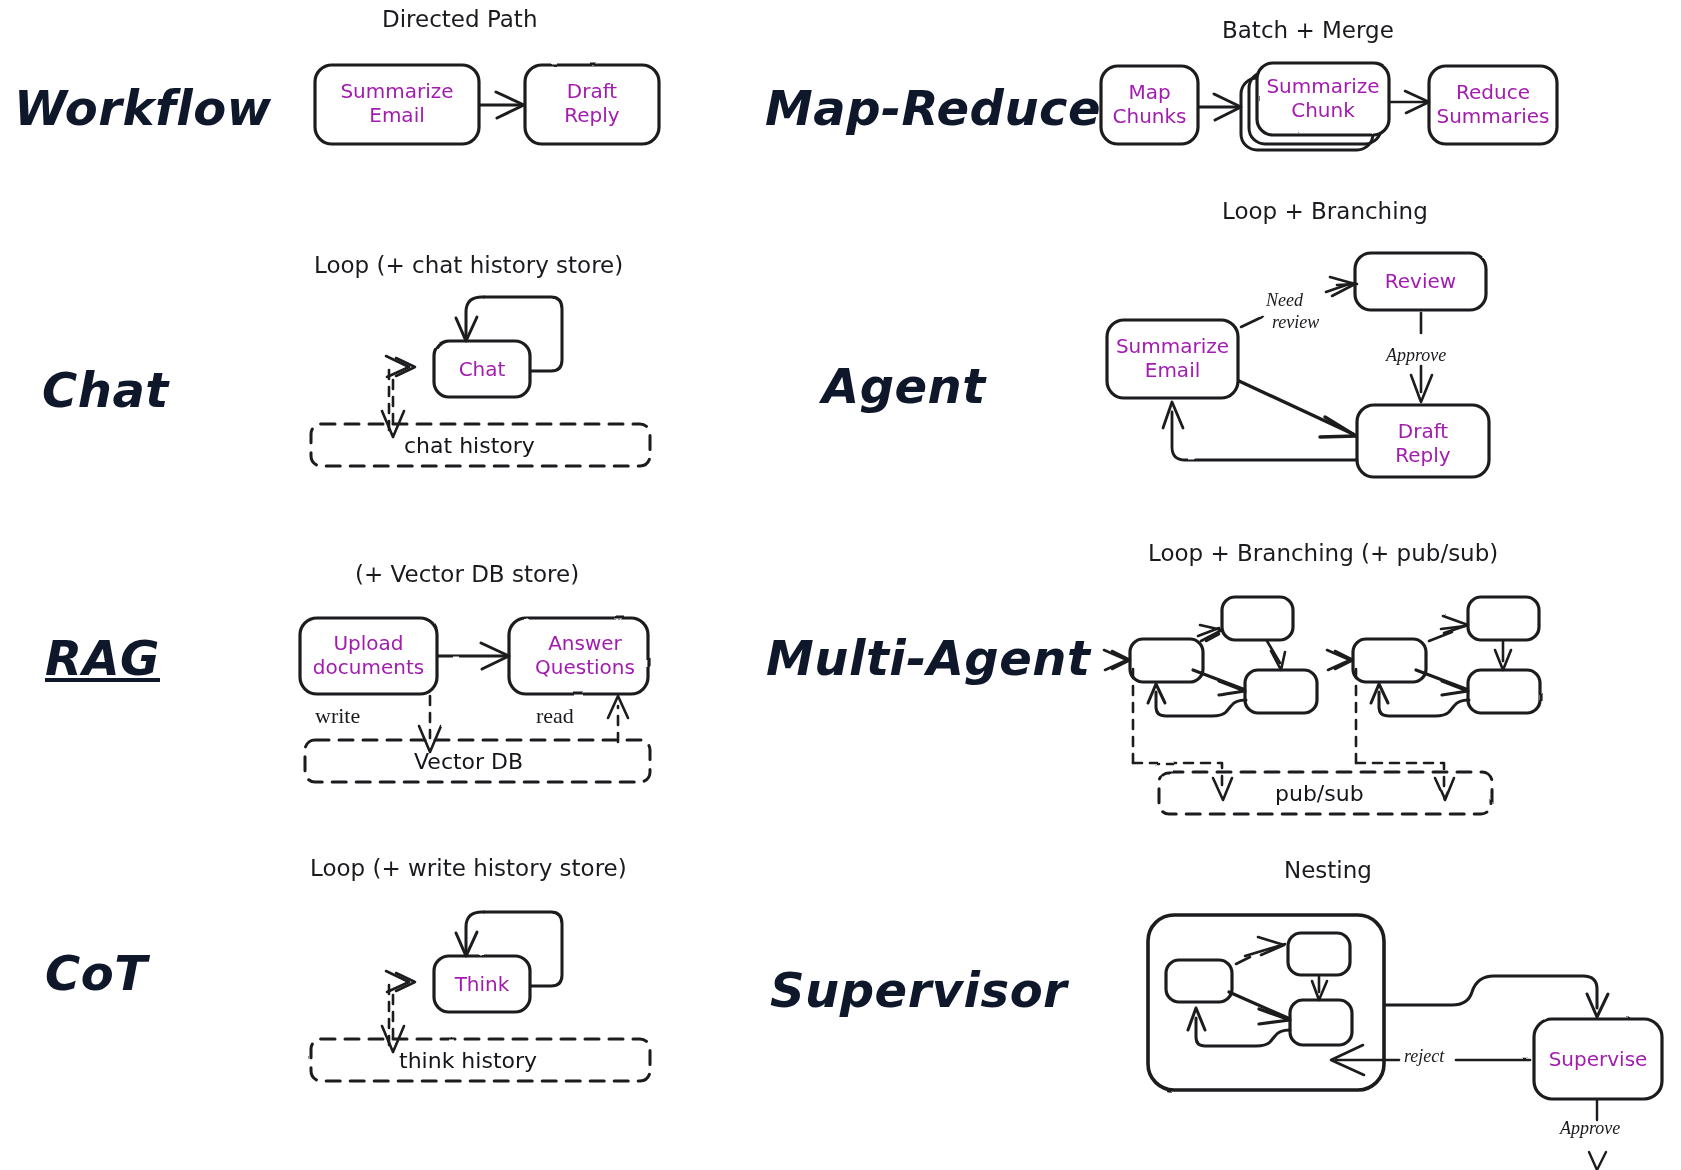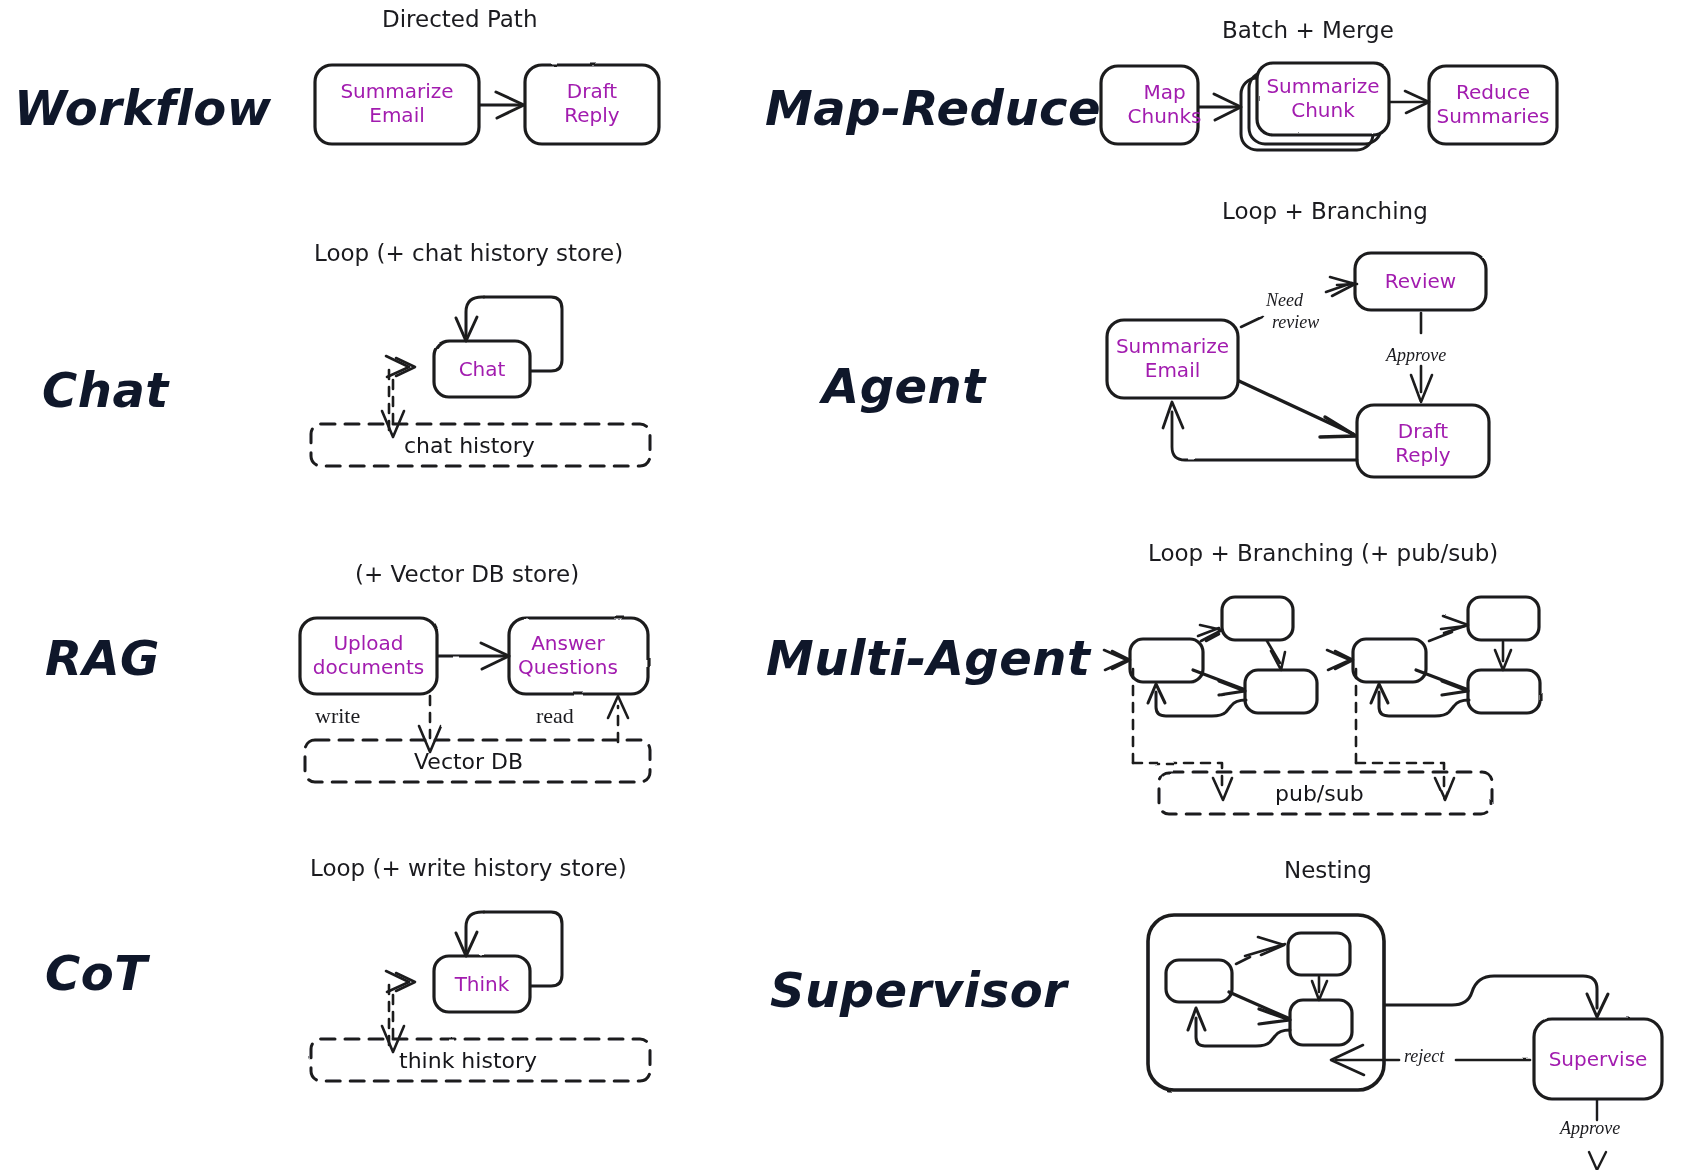--- a/index.html
+++ b/index.html
@@ -338,58 +338,58 @@
       <g stroke-width="2.4">
         <path d="M1597 1100 L 1597 1120"></path>
         <path d="M1589 1152 L 1597 1170 L 1606 1152"></path>
       </g>
 
     </g>
   </svg>
 
   <div class="rowlabel" style="left:14px;  top:80px;">Workflow</div>
   <div class="rowlabel" style="left:42px;  top:362px;">Chat</div>
-  <div class="rowlabel" style="left:45px;  top:630px;">RAG</div>
+  <div class="rowlabel" style="left:45px;  top:630px;text-decoration:underline;">RAG</div>
   <div class="rowlabel" style="left:45px;  top:945px;">CoT</div>
 
   <div class="rowlabel" style="left:765px; top:80px;">Map-Reduce</div>
   <div class="rowlabel" style="left:822px; top:358px;">Agent</div>
   <div class="rowlabel" style="left:770px; top:962px;">Supervisor</div>
   <div class="rowlabel" style="left:766px; top:630px;">Multi-Agent</div>
 
   <div class="caption" style="left:382px;  top:6px;">Directed Path</div>
   <div class="caption" style="left:1222px; top:17px;">Batch + Merge</div>
-  <div class="caption" style="left:314px;  top:240px;">Loop (+ chat history store)</div>
+  <div class="caption" style="left:314px;  top:252px;">Loop (+ chat history store)</div>
   <div class="caption" style="left:1222px; top:198px;">Loop + Branching</div>
   <div class="caption" style="left:355px;  top:561px;">(+ Vector DB store)</div>
   <div class="caption" style="left:1148px; top:540px;">Loop + Branching (+ pub/sub)</div>
   <div class="caption" style="left:310px;  top:855px;">Loop (+ write history store)</div>
   <div class="caption" style="left:1284px; top:857px;">Nesting</div>
 
   <div class="nodetext" style="left:315px; top:79px; width:164px;">Summarize
 Email</div>
   <div class="nodetext" style="left:525px; top:79px; width:134px;">Draft
 Reply</div>
-  <div class="nodetext" style="left:1101px; top:80px; width:97px;padding-left:15px;">Map
+  <div class="nodetext" style="left:1101px; top:80px; width:97px;">Map
 Chunks</div>
   <div class="nodetext" style="left:1257px; top:74px; width:132px;">Summarize
 Chunk</div>
   <div class="nodetext" style="left:1427px; top:80px; width:132px;">Reduce
 Summaries</div>
 
   <div class="nodetext" style="left:434px; top:357px; width:96px;">Chat</div>
   <div class="nodetext" style="left:1107px; top:334px; width:131px;">Summarize
 Email</div>
   <div class="nodetext" style="left:1355px; top:269px; width:131px;">Review</div>
   <div class="nodetext" style="left:1357px; top:419px; width:132px;">Draft
 Reply</div>
 
   <div class="nodetext" style="left:298px; top:631px; width:141px;">Upload
 documents</div>
-  <div class="nodetext" style="left:485px; top:631px; width:166px;">Answer
+  <div class="nodetext" style="left:502px; top:631px; width:166px;">Answer
 Questions</div>
 
   <div class="nodetext" style="left:434px; top:972px; width:96px;">Think</div>
   <div class="nodetext" style="left:1534px; top:1047px; width:128px;">Supervise</div>
 
   <div class="storetext" style="left:404px;  top:433px;">chat history</div>
   <div class="storetext" style="left:414px;  top:749px;">Vector DB</div>
   <div class="storetext" style="left:1275px; top:781px;">pub/sub</div>
   <div class="storetext" style="left:399px;  top:1048px;">think history</div>
 

